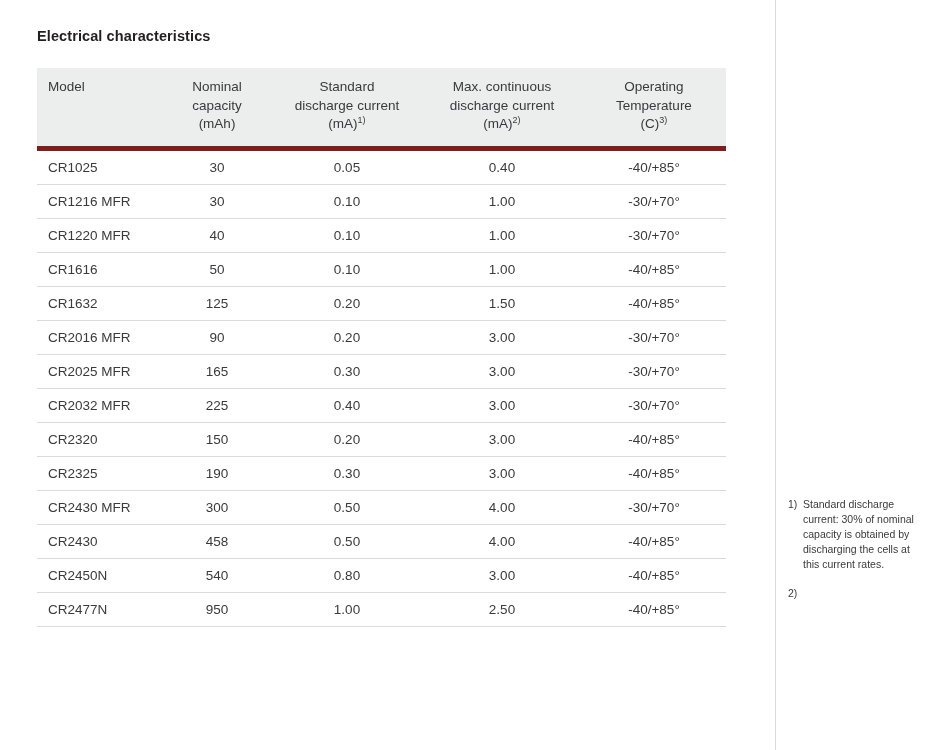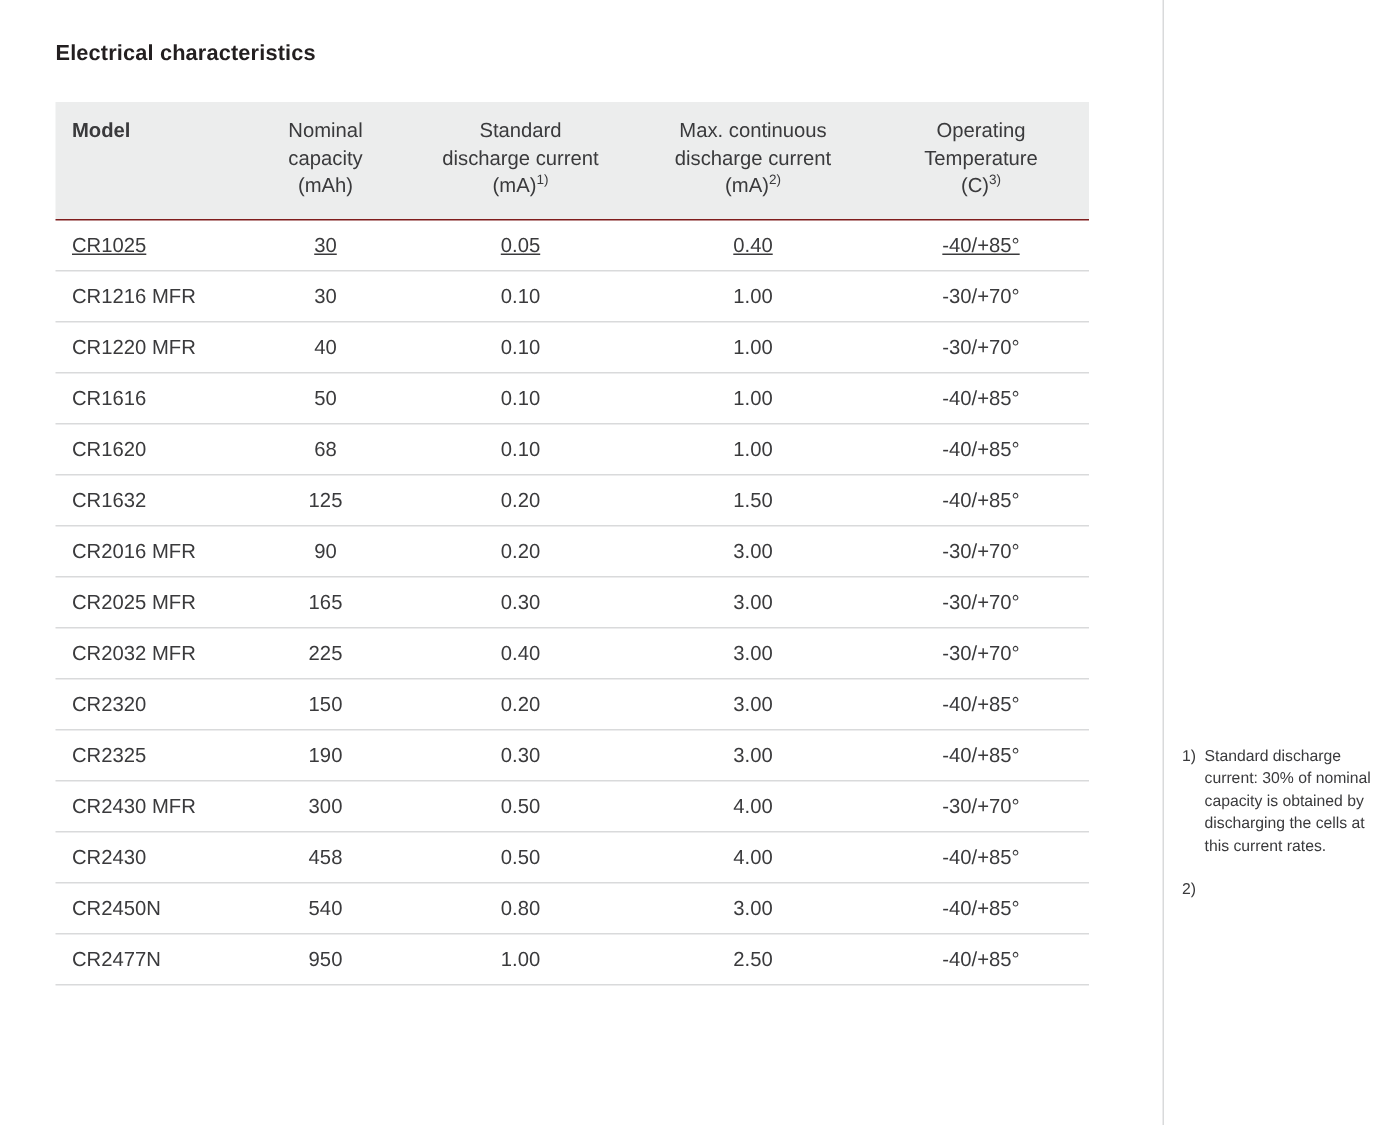--- a/index.html
+++ b/index.html
@@ -69,40 +69,38 @@
     color: #3a3a3c;
     font-size: 13.5px;
     line-height: 1.38;
     padding: 10px 8px 12px 8px;
     vertical-align: top;
     border: none;
   }
   table.spec thead th.left {
     text-align: left;
     padding-left: 11px;
-    font-weight: bold;
   }
   table.spec thead th .hdr-line { display: block; }
   table.spec thead th sup {
     font-size: 9px;
     vertical-align: super;
     line-height: 0;
   }
   table.spec tbody td {
     border-bottom: 1px solid #d9dadb;
     padding: 9px 8px 9px 8px;
     height: 13px;
     text-align: center;
     color: #3a3a3c;
     font-size: 13.5px;
     white-space: nowrap;
   }
   table.spec tbody tr:first-child td {
-    border-top: 1px solid #7f1d1d;
-    text-decoration: underline;
+    border-top: 5px solid #7f1d1d;
   }
   table.spec tbody td.left {
     text-align: left;
     padding-left: 11px;
   }
   .footnotes {
     position: absolute;
     left: 788px;
     top: 497px;
     width: 132px;
@@ -188,27 +186,20 @@
           <td>-30/+70°</td>
         </tr>
         <tr>
           <td class="left">CR1616</td>
           <td>50</td>
           <td>0.10</td>
           <td>1.00</td>
           <td>-40/+85°</td>
         </tr>
         <tr>
-          <td class="left">CR1620</td>
-          <td>68</td>
-          <td>0.10</td>
-          <td>1.00</td>
-          <td>-40/+85°</td>
-        </tr>
-        <tr>
           <td class="left">CR1632</td>
           <td>125</td>
           <td>0.20</td>
           <td>1.50</td>
           <td>-40/+85°</td>
         </tr>
         <tr>
           <td class="left">CR2016 MFR</td>
           <td>90</td>
           <td>0.20</td>

